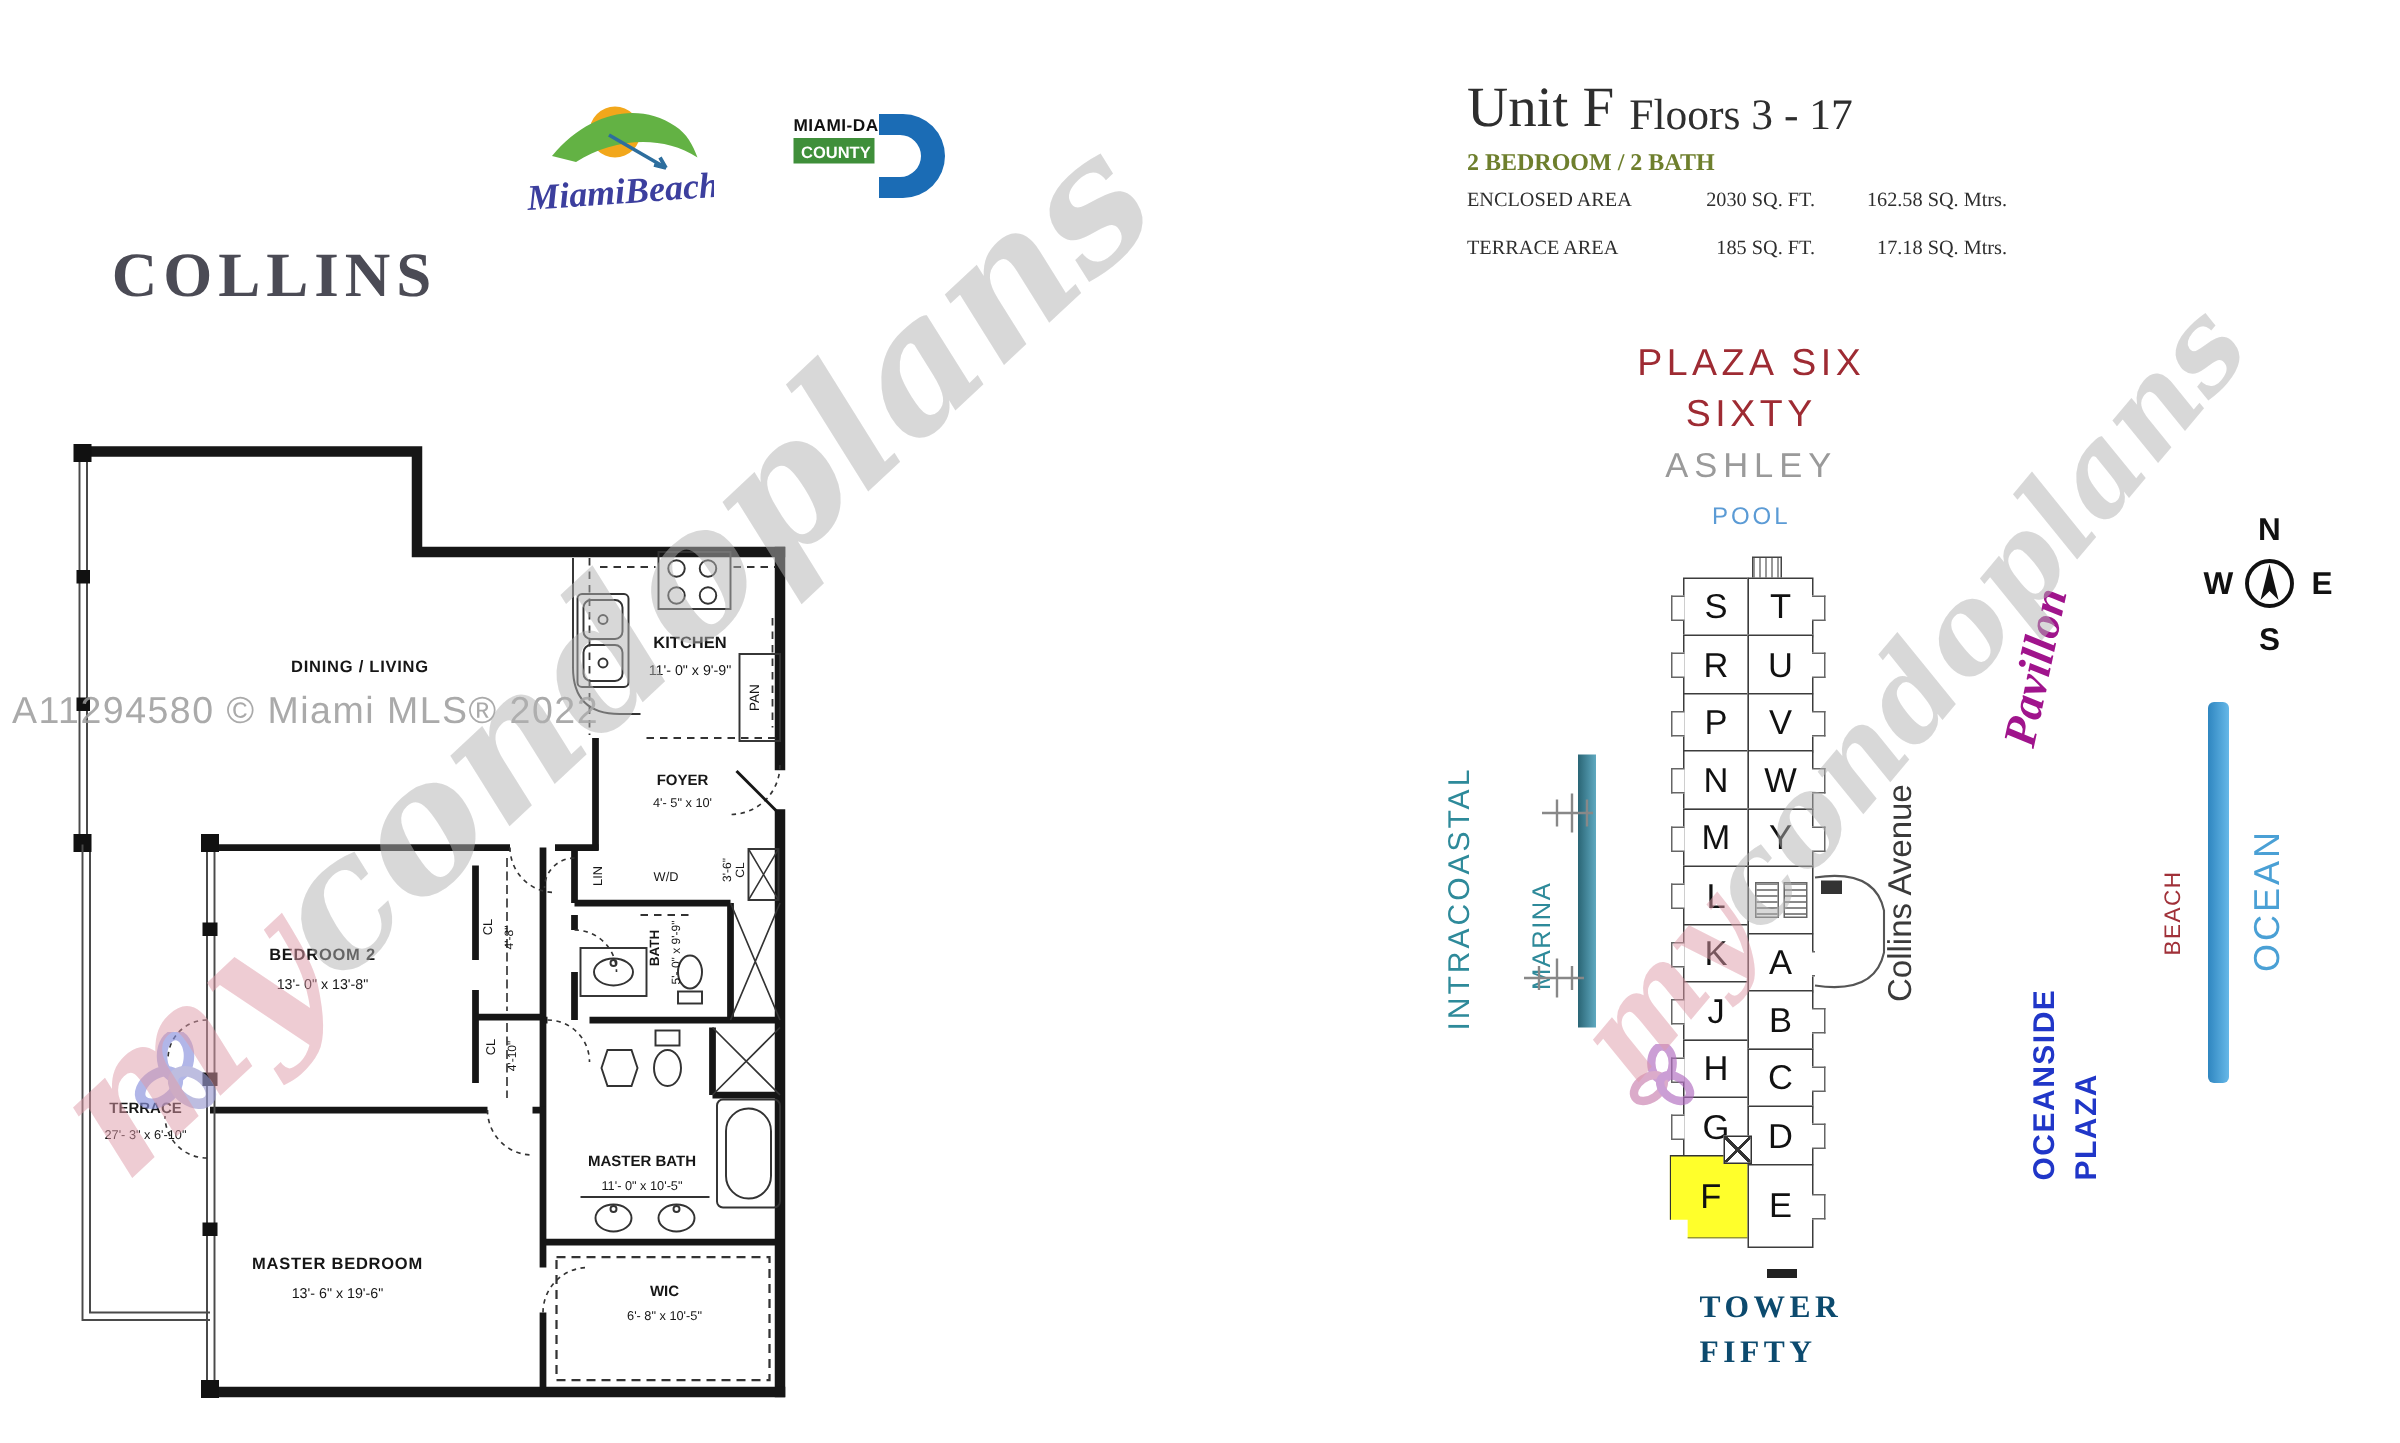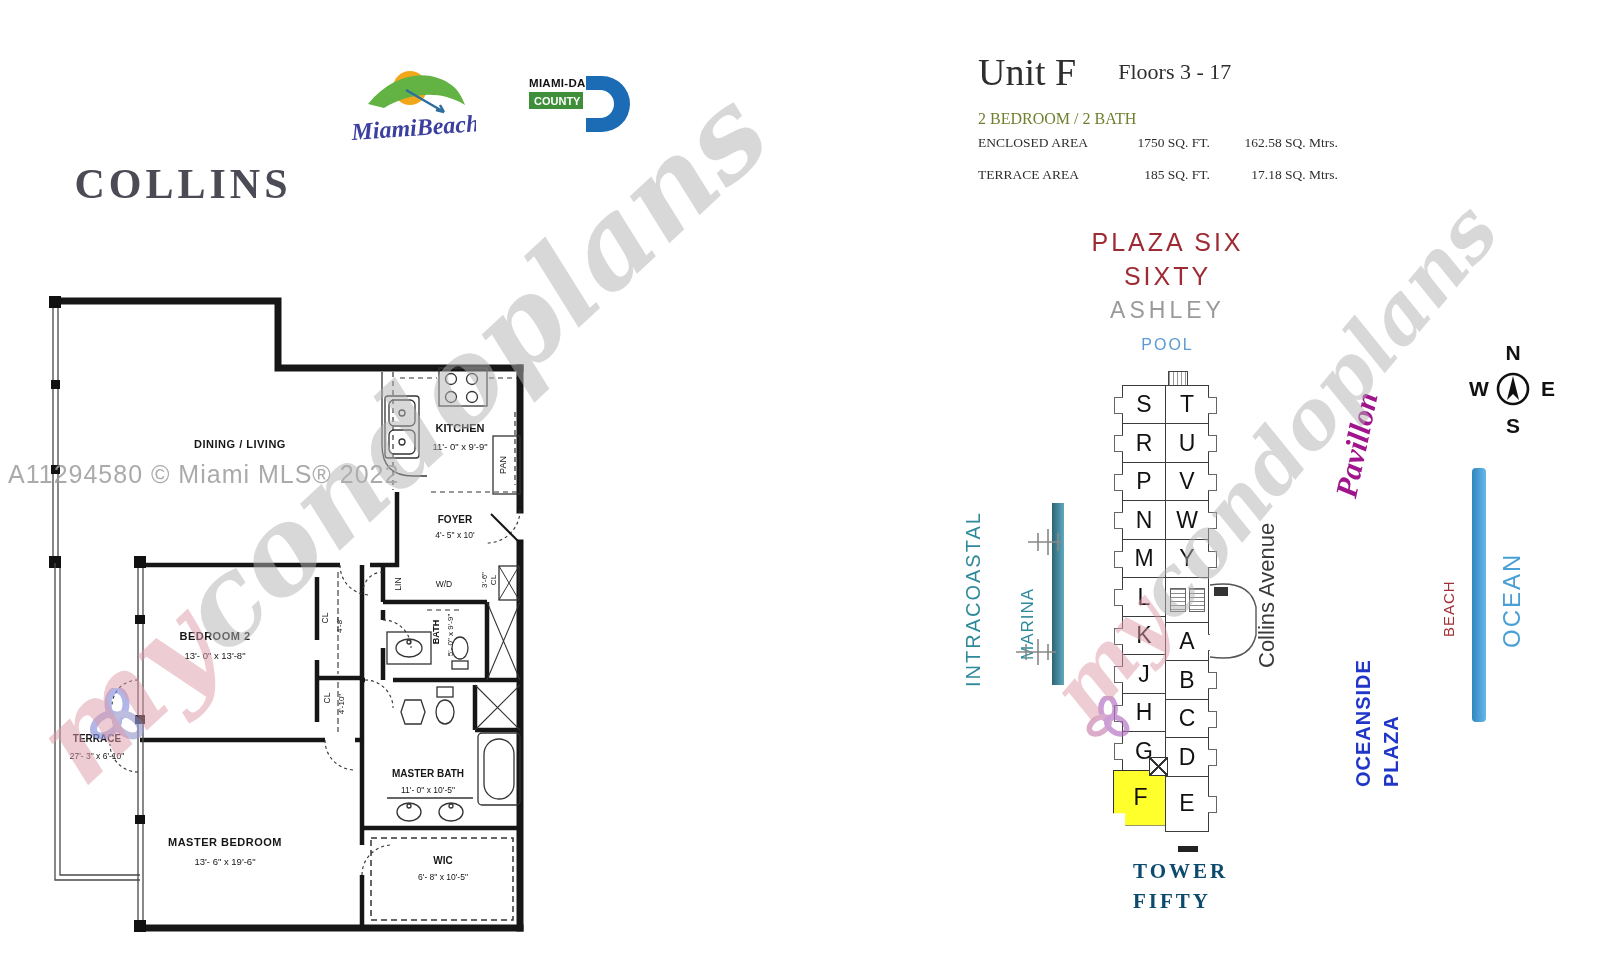--- a/index.html
+++ b/index.html
@@ -9,24 +9,24 @@
   
   .logo5600{left:85px;top:55px;width:196px;height:96px;
     background:linear-gradient(135deg,#94b257,#6e9030);
     border:5px solid #86a647;box-shadow:inset 0 0 0 3px #a9c46a, inset -3px -3px 6px rgba(0,0,0,.25);
     display:flex;align-items:center;justify-content:center}
   .logo5600 span{font-family:"Liberation Serif",serif;font-size:56px;color:#fdfdf5;letter-spacing:3px}
   .collins{left:62px;top:160px;width:242px;text-align:center;
     font-family:"Liberation Serif",serif;font-weight:700;font-size:42px;color:#4b4b55;letter-spacing:4px}
   
   .unitinfo{left:978px;top:50px;width:330px;font-family:"Liberation Serif",serif;color:#2e2e2e}
-  .u-title-row{display:flex;align-items:center;gap:42px}
+  .u-title-row{display:flex;align-items:flex-end;gap:10px}
   .u-title{font-size:38px}
-  .u-floors{font-size:22px}
-  .u-config{margin-top:16px;font-size:16px;font-weight:400;color:#6e7f2d}
+  .u-floors{font-size:29px}
+  .u-config{margin-top:6px;font-size:16px;font-weight:700;color:#6e7f2d}
   .u-table{margin-top:7px;display:grid;grid-template-columns:128px 104px 128px;row-gap:16px;font-size:13.5px}
   .u-table .usq,.u-table .umt{text-align:right}
   
   .redhand{font-size:25px;color:#9e2b33;letter-spacing:3px;font-weight:500}
   .ctr{text-align:center}
   .vtext{writing-mode:vertical-rl;transform:rotate(180deg);white-space:nowrap}
   
   .ucol{position:absolute;top:386px;width:44px}
   .ucell{position:relative;height:38px;border:1.5px solid #3c3c3c;margin-top:-1.5px;background:#fff;
     display:flex;align-items:center;justify-content:center;font-size:23px;color:#111}
@@ -83,21 +83,21 @@
   </svg>
 
   <div class="abs unitinfo">
     <div class="u-title-row">
       <span class="u-title">Unit F</span>
       <span class="u-floors">Floors 3 - 17</span>
     </div>
     <div class="u-config">2 BEDROOM / 2 BATH</div>
     <div class="u-table">
       <span class="ulab">ENCLOSED AREA</span>
-      <span class="usq">1750 SQ. FT.</span>
+      <span class="usq">2030 SQ. FT.</span>
       <span class="umt">162.58 SQ. Mtrs.</span>
       <span class="ulab">TERRACE AREA</span>
       <span class="usq">185 SQ. FT.</span>
       <span class="umt">17.18 SQ. Mtrs.</span>
     </div>
   </div>
 
   <svg class="abs" style="left:35px;top:280px" width="510" height="655" viewBox="0 0 510 655">
 
     <g stroke="#161616" stroke-width="7" fill="none" stroke-linecap="square">

